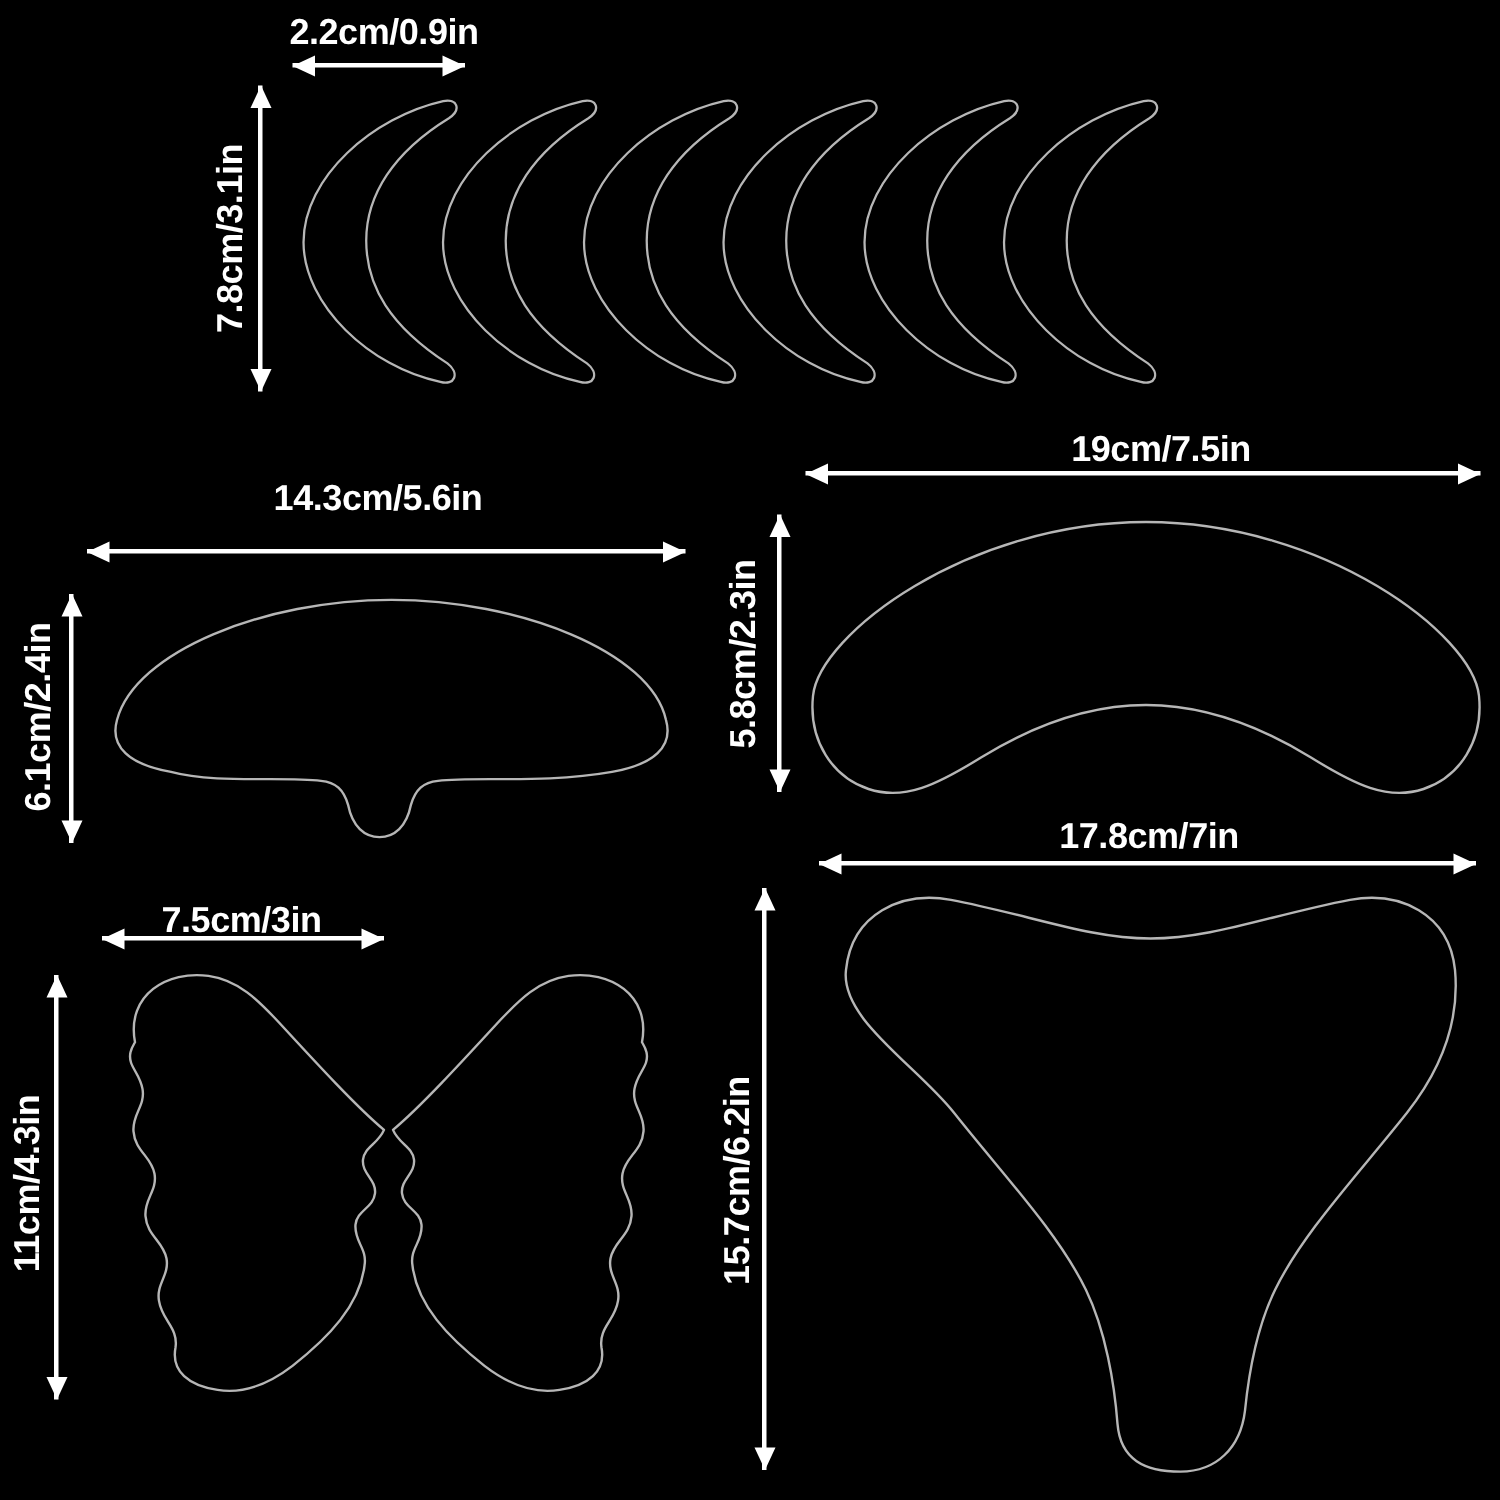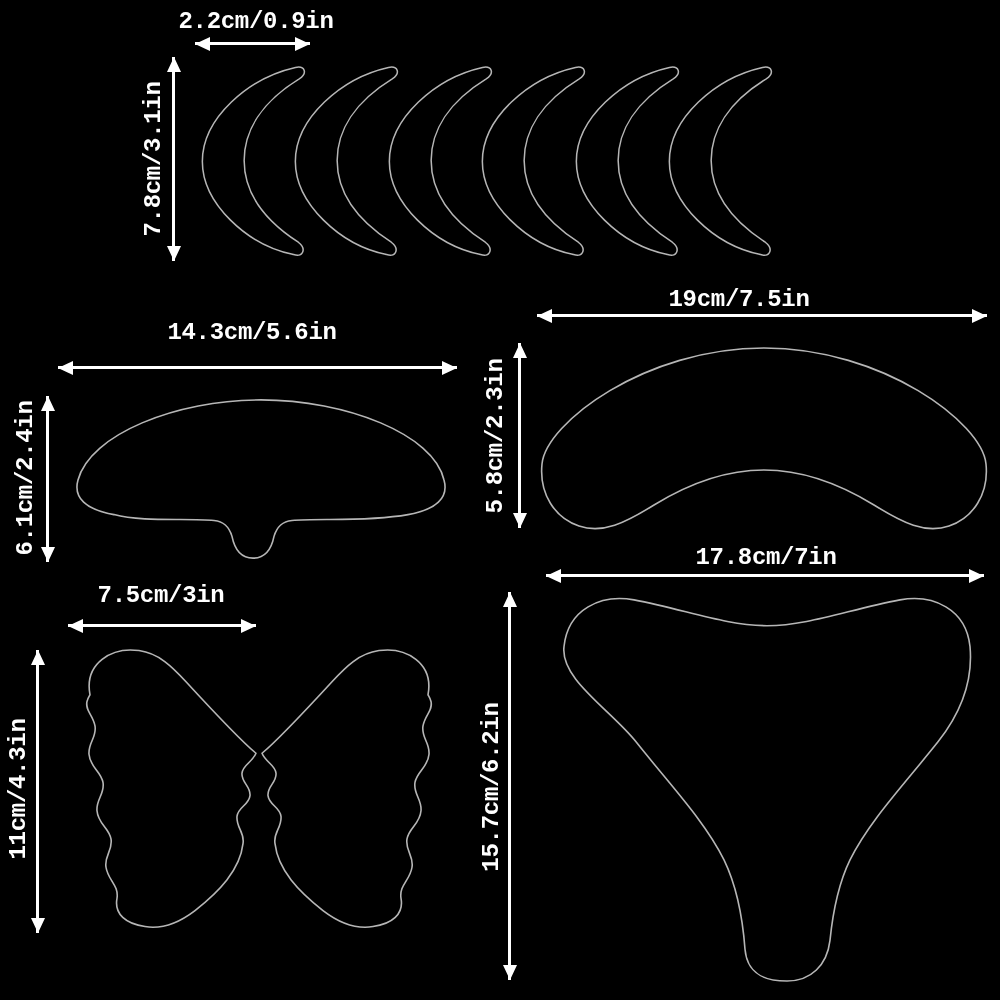--- a/index.html
+++ b/index.html
@@ -1,21 +1,21 @@
 <!DOCTYPE html>
 <html style="--bg: #000000; --label: #ffffff; --outline: #c6c6c6;"><head>
 <meta charset="utf-8">
 <style>
   :root { --outline:#c6c6c6; --label:#ffffff; --bg:#000000; }
   * { margin:0; padding:0; box-sizing:border-box; }
   html,body { background:var(--bg); }
   .canvas {
     position:relative; width:1000px; height:1000px;
     background:var(--bg); overflow:hidden;
-    font-family:Liberation Mono, monospace;
+    font-family:Liberation Sans, sans-serif;
   }
   .dim-label {
     position:absolute; color:var(--label);
     font-size:24px; font-weight:700; text-align:center;
     letter-spacing:-0.3px; line-height:26px; height:26px;
     white-space:nowrap;
   }
   .dim-label.v { transform:rotate(-90deg); transform-origin:center; }
   
   .harrow { position:absolute; height:3px; background:var(--label); }
@@ -69,31 +69,31 @@
     <div class="dim-label h" style="left:102px;top:320px;width:300px">14.3cm/5.6in</div>
     <div class="harrow" style="left:58px;top:366px;width:399px"></div>
     <div class="dim-label v" style="left:-74px;top:465px;width:200px">6.1cm/2.4in</div>
     <div class="varrow" style="left:46px;top:396px;height:166px"></div>
     <svg class="shape" style="left:64px;top:391px" width="394" height="178" viewBox="0 0 394 180" preserveAspectRatio="none">
       <path class="outline" d="M14,90 C26,44 112,9 197,9 C282,9 370,44 380,90 C385,108 372,120 344,125 C299,133 253,128 228,131 C218,132 213,137 210,147 C207,162 199,169 189,169 C179,169 171,162 168,147 C165,137 160,132 150,131 C125,128 79,133 50,125 C22,120 9,108 14,90 Z"></path>
     </svg>
   </section>
 
   <section>
-    <div class="dim-label h" style="left:589px;top:287px;width:300px">19cm/7.5in</div>
+    <div class="dim-label h" style="left:624px;top:287px;width:300px">19cm/7.5in</div>
     <div class="harrow" style="left:537px;top:314px;width:450px"></div>
     <div class="dim-label v" style="left:396px;top:423px;width:200px">5.8cm/2.3in</div>
     <div class="varrow" style="left:518px;top:343px;height:185px"></div>
     <svg class="shape" style="left:533px;top:337px" width="462" height="196" viewBox="0 0 462 196">
       <path class="outline" d="M46,189 C22,181 6,157 9,127 C13,86 112,11 231,11 C350,11 449,86 453,127 C456,157 440,181 416,189 C392,197 370,186 341,168 C302,144 266,133 231,133 C196,133 160,144 121,168 C92,186 70,197 46,189 Z"></path>
     </svg>
   </section>
 
   <section>
-    <div class="dim-label h" style="left:61px;top:583px;width:200px">7.5cm/3in</div>
+    <div class="dim-label h" style="left:61px;top:601px;width:200px">7.5cm/3in</div>
     <div class="harrow" style="left:68px;top:624px;width:188px"></div>
     <div class="dim-label v" style="left:-81px;top:776px;width:200px">11cm/4.3in</div>
     <div class="varrow" style="left:36px;top:650px;height:283px"></div>
     <svg class="shape" style="left:62px;top:644px" width="196" height="292" viewBox="0 0 196 310" preserveAspectRatio="none">
       <use href="#wing-shape" class="outline"></use>
     </svg>
     <svg class="shape" style="left:260px;top:644px;transform:scaleX(-1)" width="196" height="292" viewBox="0 0 196 310" preserveAspectRatio="none">
       <use href="#wing-shape" class="outline"></use>
     </svg>
   </section>

